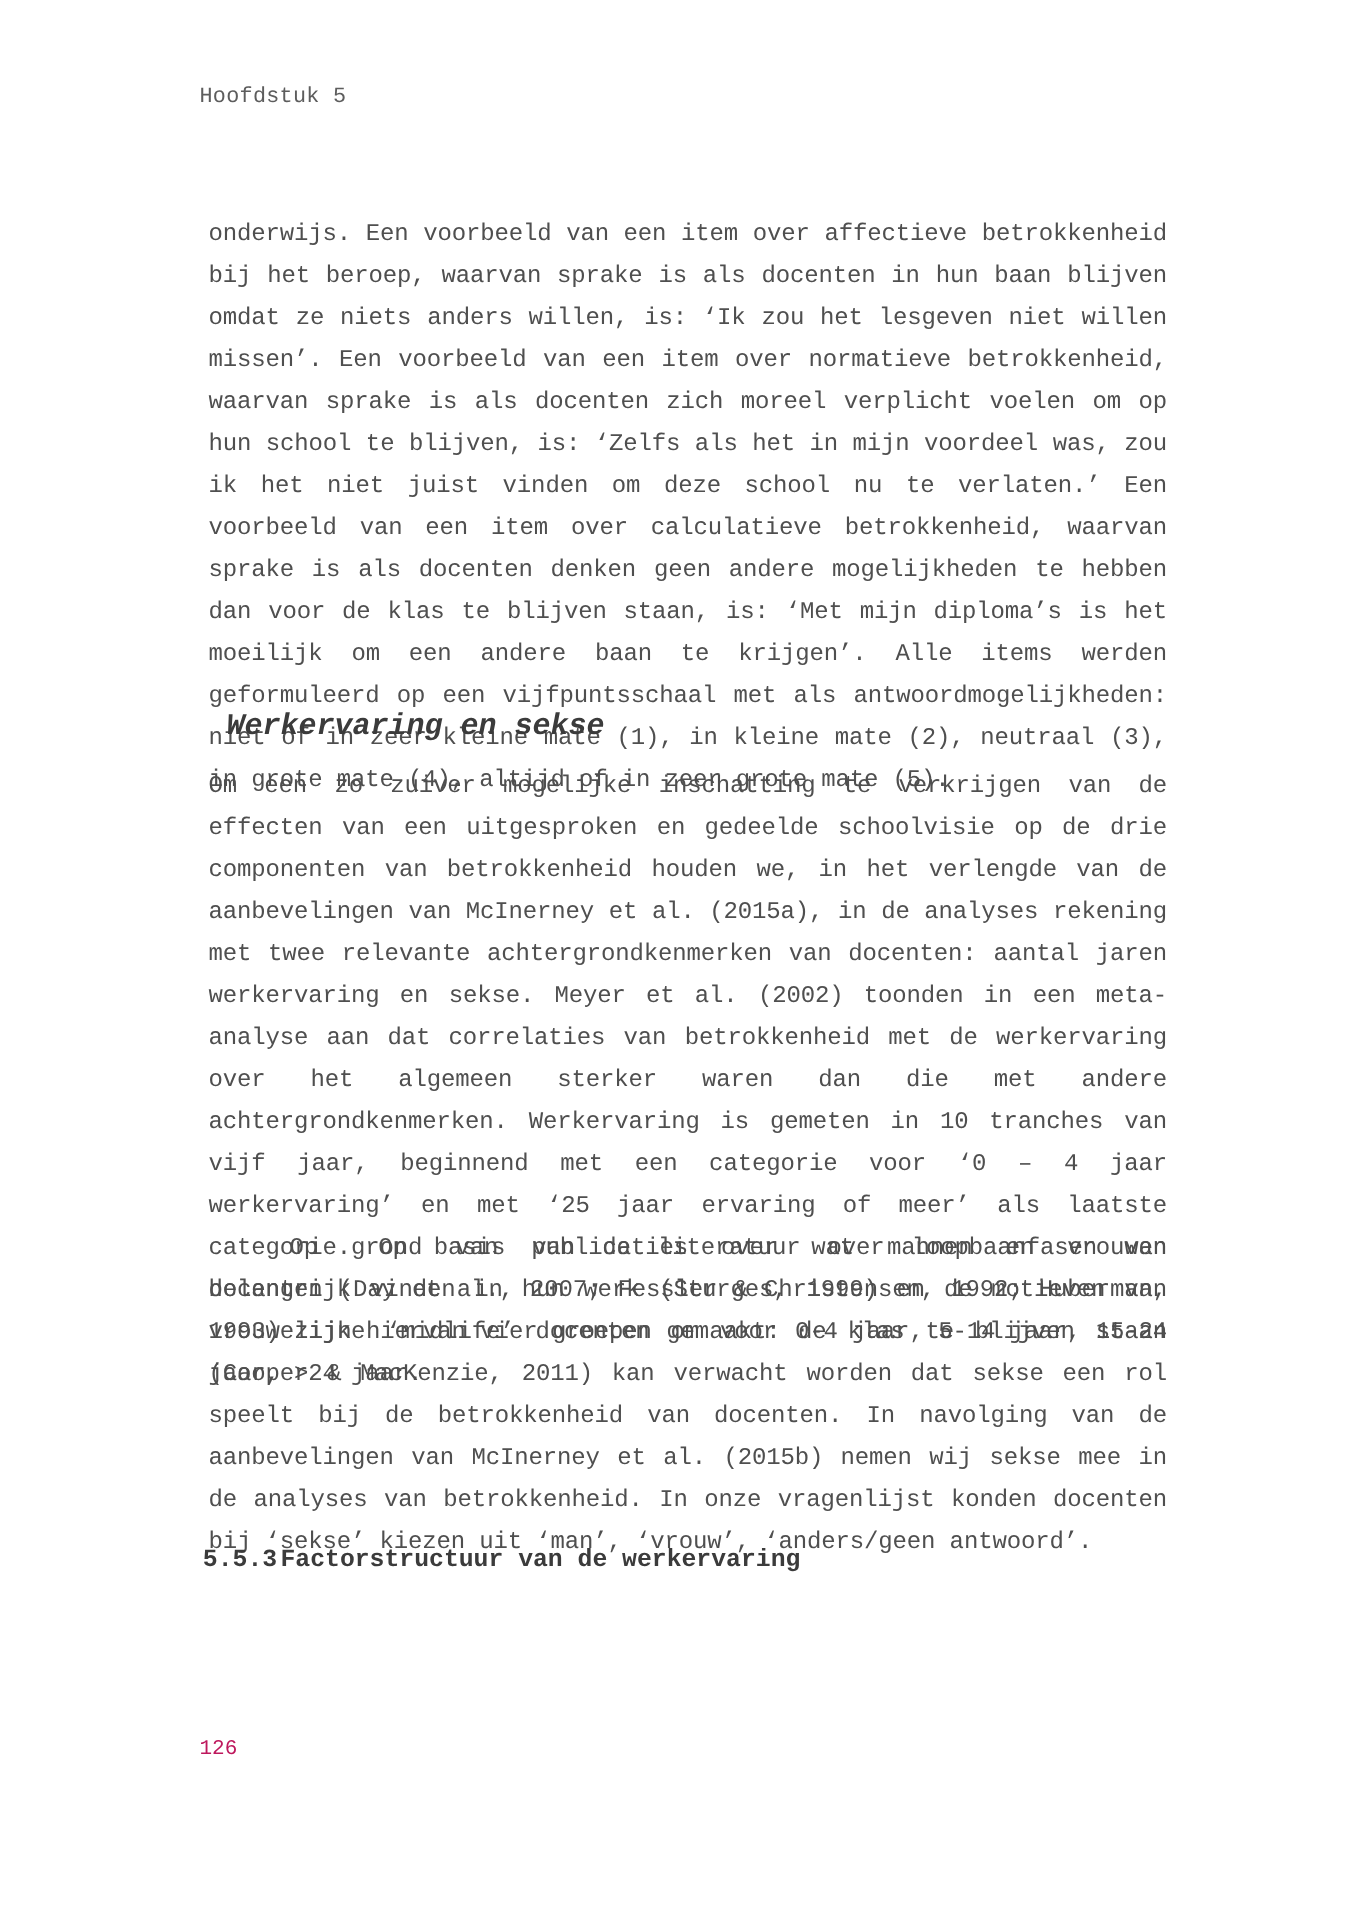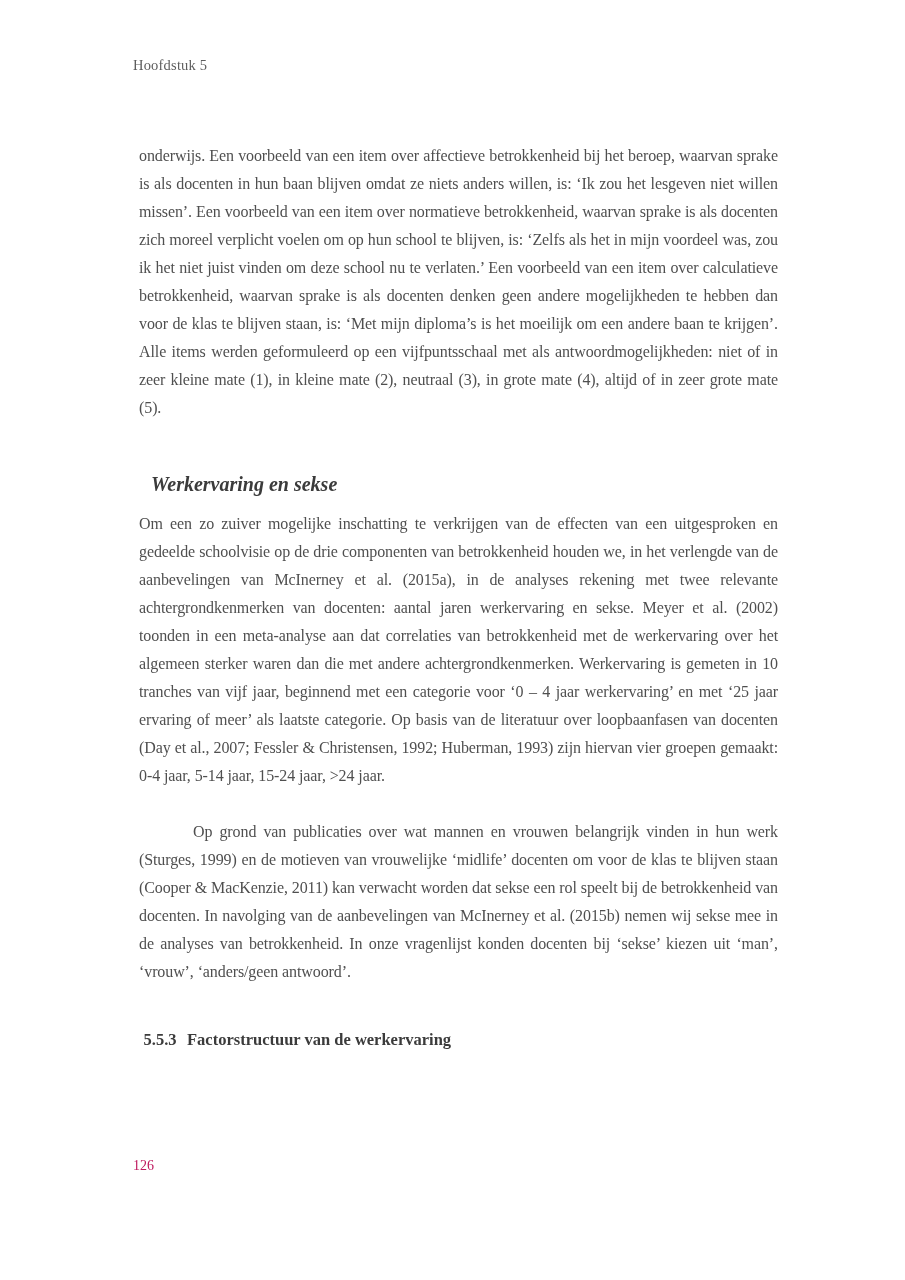--- a/index.html
+++ b/index.html
@@ -6,21 +6,21 @@
     margin: 0;
     padding: 0;
     background: #ffffff;
   }
   #page {
     position: relative;
     width: 905px;
     height: 1280px;
     background: #ffffff;
     overflow: hidden;
-    font-family: Liberation Serif, serif;
+    font-family: Liberation Mono, monospace;
   }
   .running-header {
     position: absolute;
     left: 133px;
     top: 57px;
     font-size: 14.5px;
     letter-spacing: 0.2px;
     color: #5d5d5d;
   }
   .textblock {

